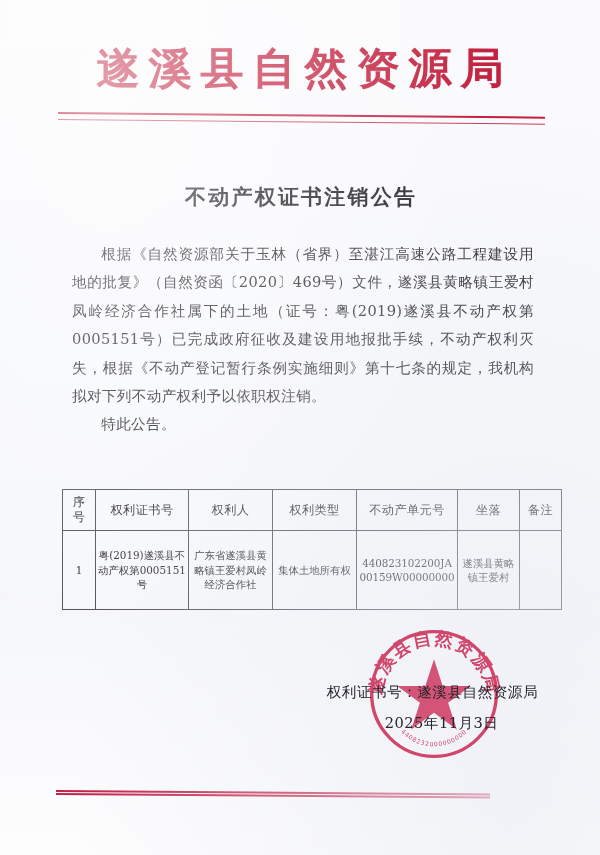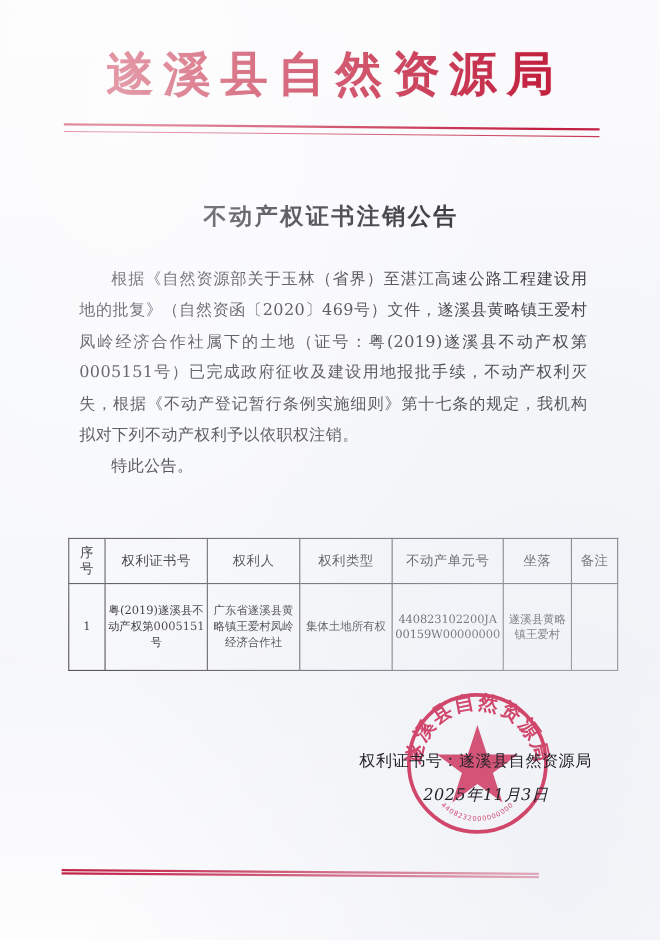--- a/index.html
+++ b/index.html
@@ -168,21 +168,20 @@
     font-size: 14.6px;
     color: #24242a;
     letter-spacing: 0.5px;
     line-height: 31px;
     z-index: 3;
   }
   .sig-org { white-space: nowrap; }
   .sig-date {
     white-space: nowrap;
     padding-left: 58px;
-    font-style: italic;
   }
 
   
   .seal {
     position: absolute;
     left: 367px;
     top: 627px;
     width: 134px;
     height: 134px;
     z-index: 2;

